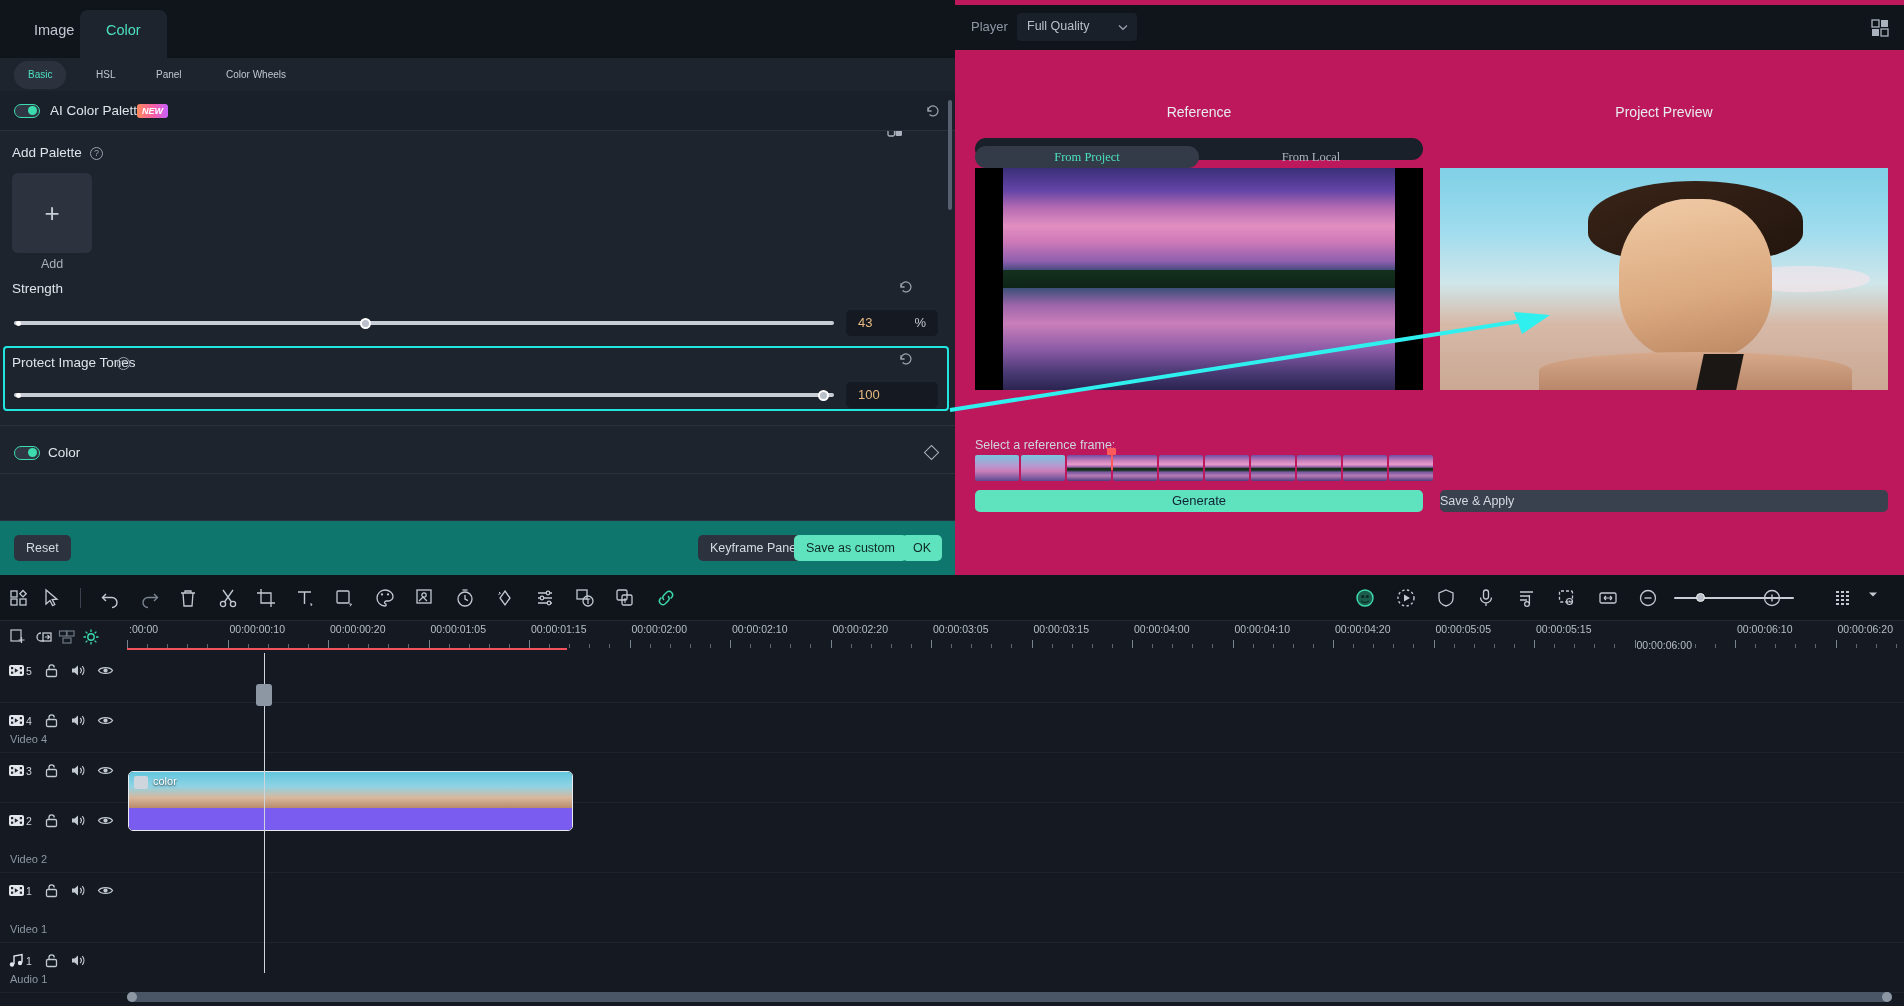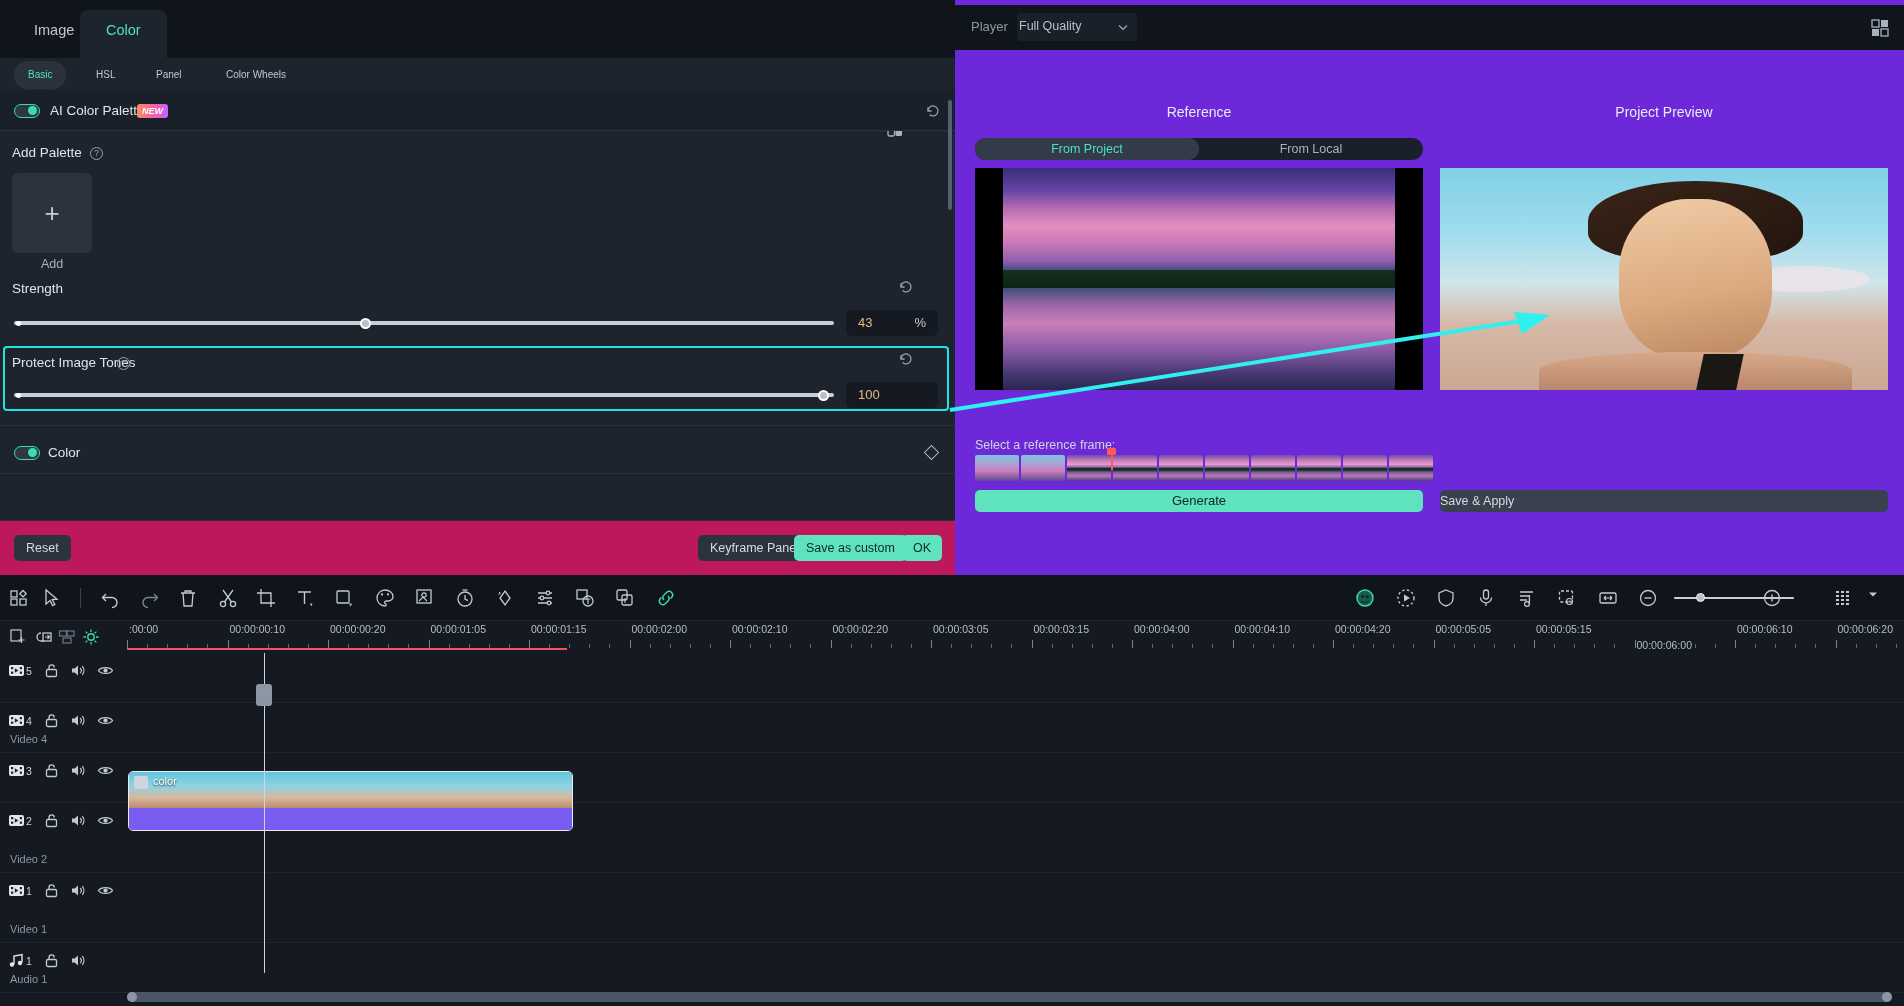--- a/index.html
+++ b/index.html
@@ -104,59 +104,60 @@
 
   .divider{ position:absolute; left:0; width:955px; height:1px; background:#2a313c; }
   .sec-row{ position:absolute; left:0; width:955px; height:40px; }
   .diamond{
     position:absolute; width:11px; height:11px; border:1.3px solid #aab2bd;
     transform:rotate(45deg); cursor:pointer;
   }
 
   .footer{
     position:absolute; left:0; bottom:0; width:955px; height:55px;
-    background:#be185d; border-top:1px solid #2a313c;
+    background:#0f766e; border-top:1px solid #2a313c;
   }
   .btn{
     position:absolute; height:26px; line-height:26px; border-radius:5px;
     font-size:12.5px; text-align:center; cursor:pointer; padding:0 12px;
   }
   .btn.gray{ background:#2c333e; color:#d6dbe2; }
   .btn.mint{ background:#5fe3bf; color:#0f2a24; font-weight:500; }
 
   .pscroll{ position:absolute; right:3px; top:100px; width:4px; height:110px;
     border-radius:2px; background:#576071; }
 
   
   #player{
     position:absolute; left:955px; top:0; width:949px; height:575px;
-    background:#6d28d9;
+    background:#be185d;
   }
   .playerbar{
     position:absolute; left:0; top:5px; width:949px; height:45px;
     background:#10151c;
   }
   .pl-label{ position:absolute; left:16px; top:14px; font-size:13px; color:#8d97a4; }
   .qual-sel{
     position:absolute; left:62px; top:8px; width:120px; height:28px;
     background:#1a202a; border-radius:4px; cursor:pointer;
   }
-  .qual-txt{ position:absolute; left:2px; top:6px; font-size:12.5px; color:#b9c0ca; }
+  .qual-txt{ position:absolute; left:10px; top:6px; font-size:12.5px; color:#b9c0ca; }
   .qual-caret{ position:absolute; right:9px; top:11px; }
   .grid-ico{ position:absolute; right:14px; top:13px; width:20px; height:20px; cursor:pointer; }
 
   .pane-title{ position:absolute; font-size:14px; color:#e8ecf1; font-weight:500;
     text-align:center; }
   .segctl{
     position:absolute; height:22px; background:#1a202a; border-radius:11px;
   }
   .seg{
-    position:absolute; top:0; height:22px; line-height:22px; width:50%;
+    position:absolute; top:8px; height:22px; line-height:22px; width:50%;
     text-align:center; font-size:12.5px; color:#aab2bd; border-radius:11px;
     cursor:pointer;
+    font-family:Liberation Serif, serif;
   }
   .seg.active{ background:#333b48; color:#4ce0c0; }
 
   .vid-frame{ position:absolute; background:#000; overflow:hidden; }
   .ref-img2{
     position:absolute; left:28px; top:0; width:calc(100% - 56px); height:100%;
     background:linear-gradient(180deg,
       #3a2f78 0%, #6344a6 10%, #b56bb2 18%, #e28fc2 26%, #cf7ab8 33%,
       #8f5fae 42%, #25406a 48%, #1d3550 51%, #3b4f78 54%,
       #9f66ab 62%, #c97fba 70%, #8a5aa6 82%, #4a3a74 92%, #2a2450 100%);

